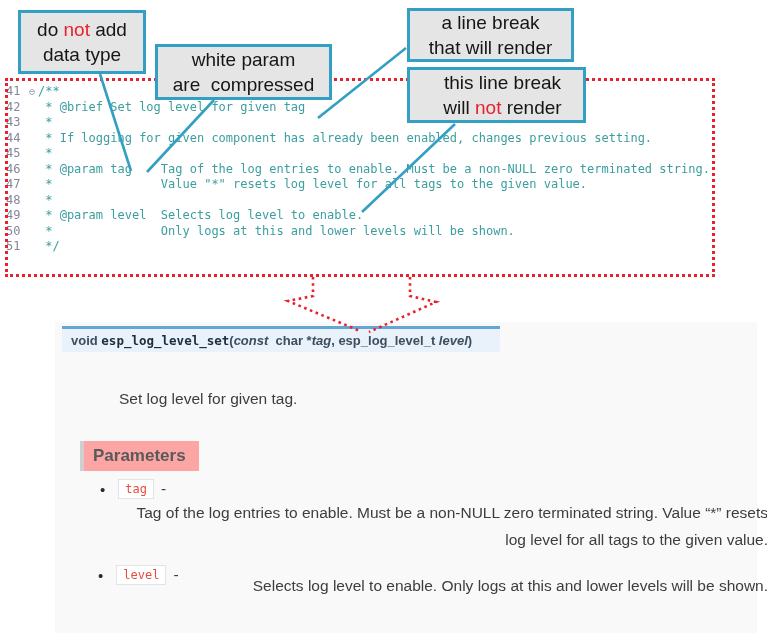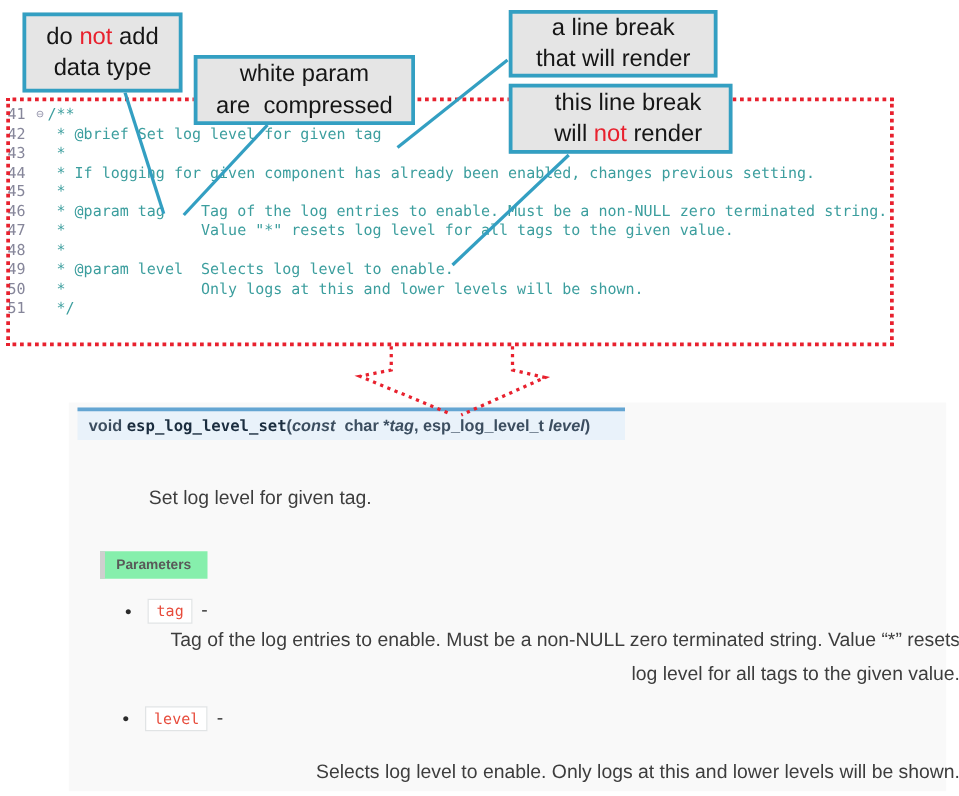--- a/index.html
+++ b/index.html
@@ -36,32 +36,32 @@
   #docpanel{position:absolute;left:55px;top:322px;width:702px;height:311px;background:#f9f9f9;
             color:var(--doc_text);font-size:15.5px;}
   #sig{position:absolute;left:7px;top:4px;width:429px;height:23px;background:var(--sig_bg);
        border-top:3px solid var(--sig_border);display:flex;align-items:center;
        padding-left:9px;font-size:13px;color:#3c4e60;font-weight:600;}
   #sig span{white-space:pre;}
   #sig .name{font-family:"DejaVu Sans Mono",monospace;font-weight:bold;color:#1b2d3f;font-size:12.5px;}
   #sig .it{font-style:italic;}
   .brief{position:absolute;left:20px;top:68px;margin-left:44px;}
   .desc{position:absolute;left:20px;top:84px;}
-  .phead{position:absolute;left:25px;top:119px;background:#86efac;border-left:4px solid #cfcfcf;
-         padding:5px 13px 5px 9px;font-size:11px;font-weight:bold;color:#595959;}
+  .phead{position:absolute;left:25px;top:119px;background:#fca5a5;border-left:4px solid #cfcfcf;
+         padding:5px 13px 5px 9px;font-size:17px;font-weight:bold;color:#595959;}
   .prow{position:absolute;display:flex;align-items:center;}
   #prow1{left:45px;top:157px;}
   #prow2{left:43px;top:243px;}
   .bullet{font-size:15px;margin-right:13px;color:#2b2b2b;}
   .badge{font-family:"DejaVu Sans Mono",monospace;font-size:12px;color:var(--param_name);
          background:#fff;border:1px solid #e1e4e5;padding:2px 6px;margin-right:7px;}
   .dash{color:var(--doc_text);}
   .pdesc{position:absolute;left:58px;width:655px;line-height:27px;text-align:right;}
   #pdesc1{top:177px;}
-  #pdesc2{top:282px;}
+  #pdesc2{top:250px;}
 </style>
 </head>
 <body>
 
 <div id="canvas">
 
   <div id="redrect"></div>
 
   <svg id="overlay" width="767" height="637" viewBox="0 0 767 637">
     <line class="conn" x1="100" y1="74" x2="131" y2="171"></line>

